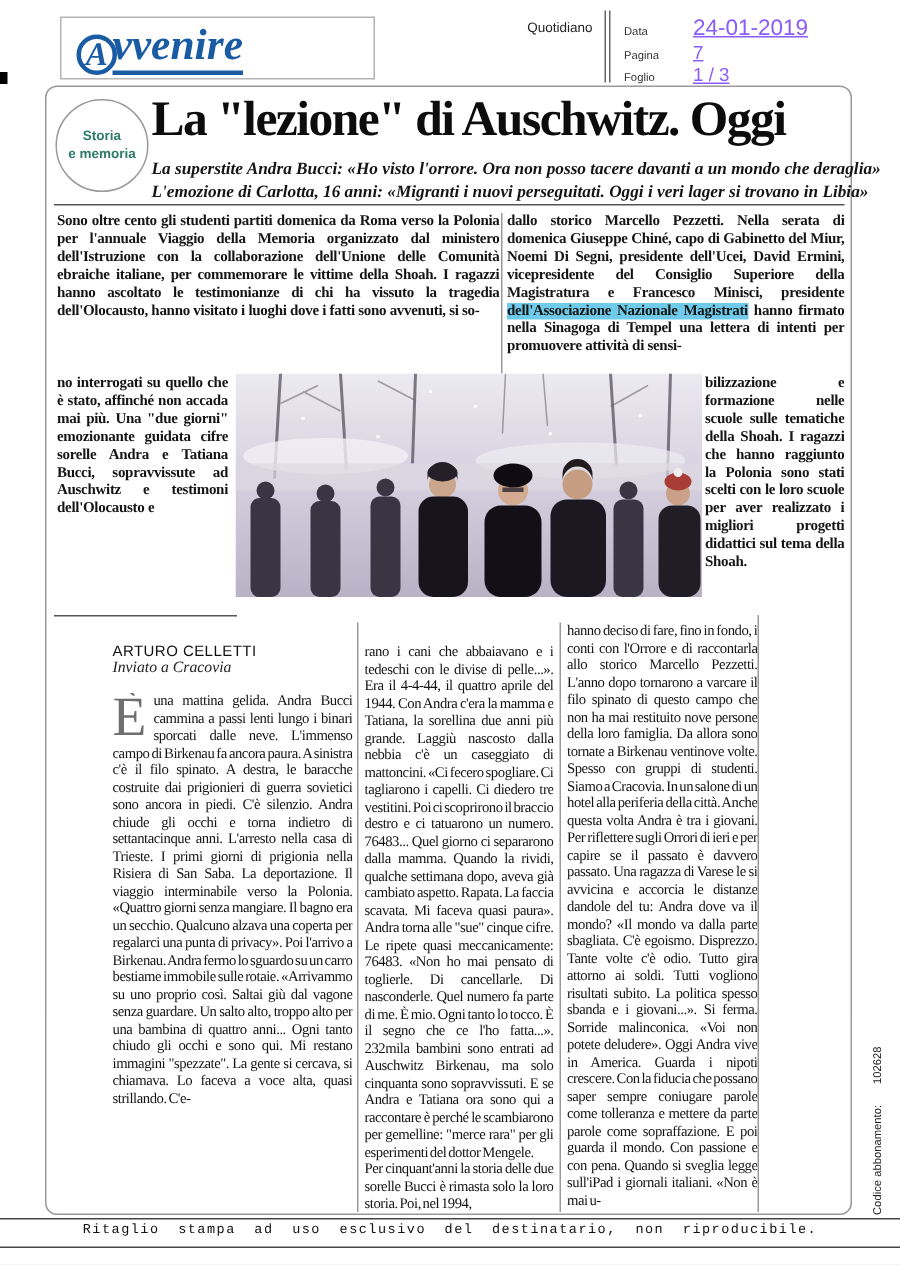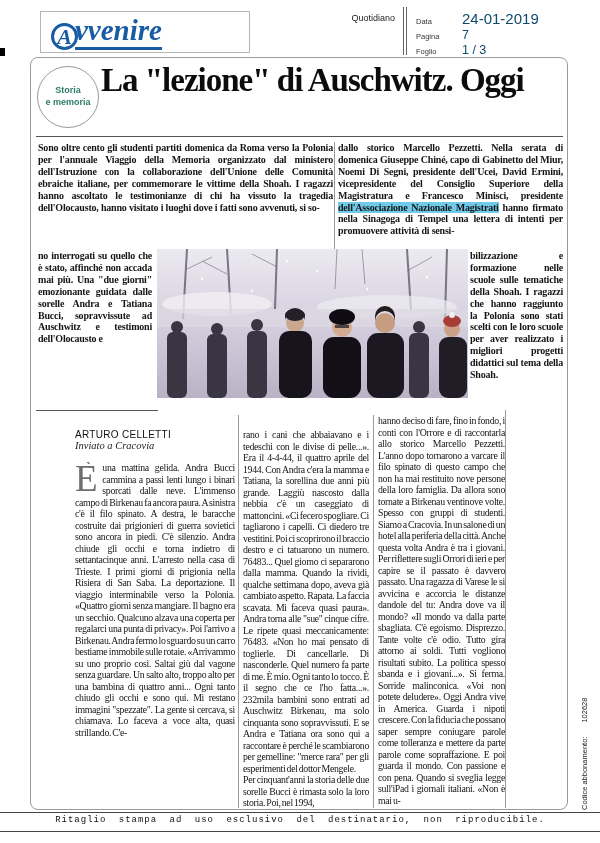--- a/index.html
+++ b/index.html
@@ -18,21 +18,21 @@
     display:inline-flex; align-items:center; justify-content:center;
     width:27px; height:27px; border:3px solid var(--accent); border-radius:50%;
     font-size:22px; line-height:1; vertical-align:-4px;
   }
   #logo .rest { font-size:29px; border-bottom:3px solid var(--accent); padding-bottom:1px; margin-left:-3px; }
   #quotidiano { left:295px; top:13px; width:100px; text-align:right; font-family:"Liberation Sans",sans-serif; font-size:9px; color:#222; }
   #hdr-divider { left:403px; top:7px; height:48px; width:4px; border-left:1px solid #666; border-right:1px solid #666; }
   #hdr-fields { left:416px; top:10px; width:175px; font-family:"Liberation Sans",sans-serif; }
   .fld { display:flex; align-items:baseline; margin-bottom:1px; }
   .fld .lab { width:46px; font-size:7.5px; color:#333; }
-  .fld .val { font-size:12.5px; color:#0c4a6e; }
+  .fld .val { font-size:12.5px; color:#8b5cf6;text-decoration:underline; }
   .fld.first .val { font-size:15px; }
 
   .regmark { left:0; top:48px; width:5px; height:8px; background:#000; }
 
   
   #frame { left:30px; top:57px; width:538px; height:753px; border:1px solid #9a9a9a; border-radius:8px; }
 
   
   #badge { left:37px; top:66px; width:62px; height:62px; border:1px solid #9a9a9a; border-radius:50%;
            display:flex; flex-direction:column; align-items:center; justify-content:center;
@@ -114,24 +114,28 @@
     </div>
   </div>
 
   <div class="abs" id="frame"></div>
 
   <div class="abs" id="badge">
     <span>Storia</span>
     <span>e memoria</span>
   </div>
   <h1 class="abs" id="title">La "lezione" di Auschwitz. Oggi</h1>
+  <div class="abs" id="subtitle">
+    <div>La superstite Andra Bucci: «Ho visto l'orrore. Ora non posso tacere davanti a un mondo che deraglia»</div>
+    <div>L'emozione di Carlotta, 16 anni: «Migranti i nuovi perseguitati. Oggi i veri lager si trovano in Libia»</div>
+  </div>
   <div class="abs" id="headline-rule"></div>
 
   <div class="abs intro" id="intro-left">Sono oltre cento gli studenti partiti domenica da Roma verso la Polonia per l'annuale Viaggio della Memoria organizzato dal ministero dell'Istruzione con la collaborazione dell'Unione delle Comunità ebraiche italiane, per commemorare le vittime della Shoah. I ragazzi hanno ascoltato le testimonianze di chi ha vissuto la tragedia dell'Olocausto, hanno visitato i luoghi dove i fatti sono avvenuti, si so-</div>
-  <div class="abs intro" id="intro-left-narrow">no interrogati su quello che è stato, affinché non accada mai più. Una "due giorni" emozionante guidata dalle sorelle Andra e Tatiana Bucci, sopravvissute ad Auschwitz e testimoni dell'Olocausto e</div>
+  <div class="abs intro" id="intro-left-narrow">no interrogati su quello che è stato, affinché non accada mai più. Una "due giorni" emozionante guidata cifre sorelle Andra e Tatiana Bucci, sopravvissute ad Auschwitz e testimoni dell'Olocausto e</div>
   <div class="abs" id="intro-col-rule"></div>
   <div class="abs intro" id="intro-right"><span>dallo storico Marcello Pezzetti. Nella serata di domenica Giuseppe Chiné, capo di Gabinetto del Miur, Noemi Di Segni, presidente dell'Ucei, David Ermini, vicepresidente del Consiglio Superiore della Magistratura e Francesco Minisci, presidente </span><span class="hl">dell'Associazione Nazionale Magistrati</span><span> hanno firmato nella Sinagoga di Tempel una lettera di intenti per promuovere attività di sensi-</span></div>
   <div class="abs intro" id="intro-right-narrow">bilizzazione e formazione nelle scuole sulle tematiche della Shoah. I ragazzi che hanno raggiunto la Polonia sono stati scelti con le loro scuole per aver realizzato i migliori progetti didattici sul tema della Shoah.</div>
 
   <div class="abs" id="photo">
     <svg width="311" height="149" viewBox="0 0 311 149" xmlns="http://www.w3.org/2000/svg">
       <defs>
         <linearGradient id="sky" x1="0" y1="0" x2="0" y2="1">
           <stop offset="0" stop-color="#eceaf1"></stop>
           <stop offset="0.6" stop-color="#cfc9da"></stop>

